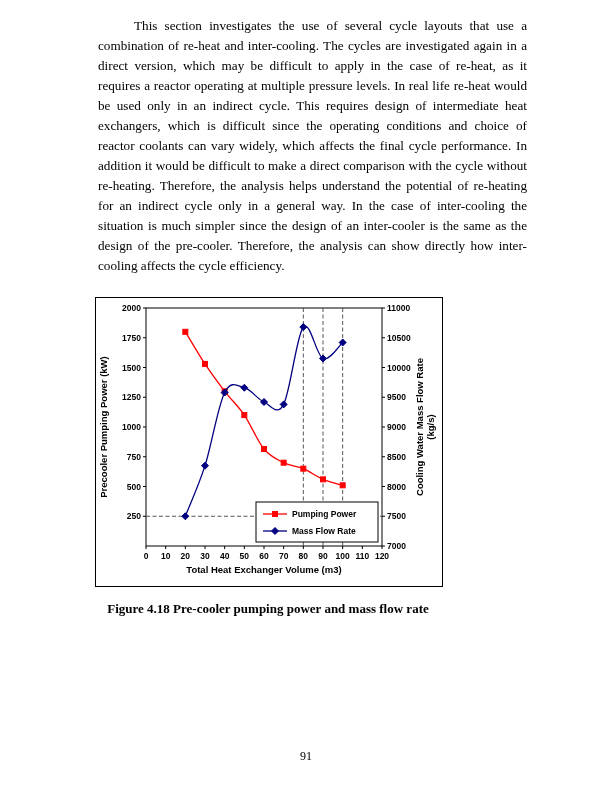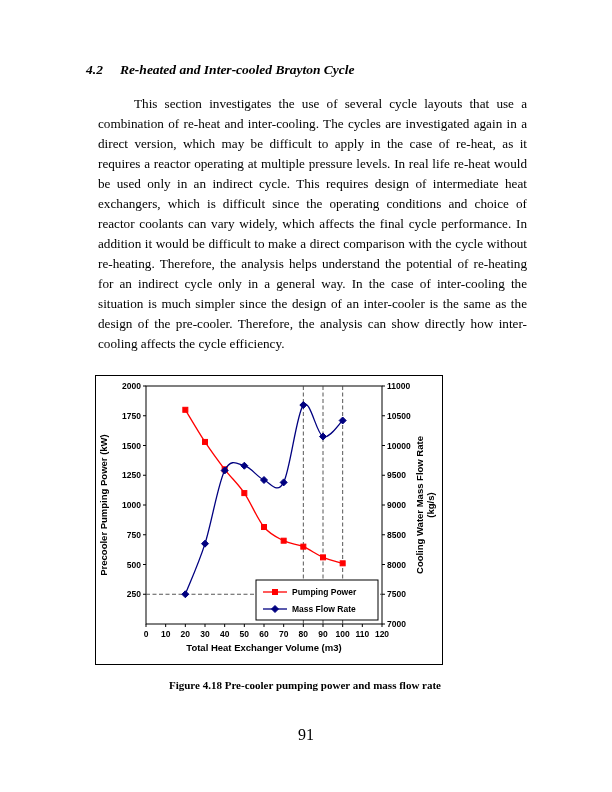--- a/index.html
+++ b/index.html
@@ -15,36 +15,32 @@
   }
   .body-text{
     margin:16px 0 0 12px;font-size:13.2px;line-height:20px;text-align:justify;
     text-indent:36px;
   }
   .figure-box{
     width:346px;height:288px;border:1px solid #000;margin:21px 0 0 9px;background:#fff;
   }
   .figure-box svg{display:block;}
   .figure-caption{
-    width:346px;margin:14px 0 12px 9px;text-align:right;font-weight:bold;font-size:11px;
+    width:346px;margin:14px 0 12px 9px;text-align:center;font-weight:bold;font-size:13px;
   }
   .page-number{
-    position:absolute;left:0;right:0;bottom:48px;text-align:center;font-size:16px;margin-top:33px;
+    position:absolute;left:0;right:0;bottom:28px;text-align:center;font-size:12px;margin-top:33px;
   }
 </style>
 </head>
 <body>
 
 <div class="page">
   <div class="content">
 
-    <div class="section-heading">
-      <span>4.2</span>
-      <span>Re-heated and Inter-cooled Brayton Cycle</span>
-    </div>
 
     <p class="body-text">This section investigates the use of several cycle layouts that use a combination of re-heat and inter-cooling.  The cycles are investigated again in a direct version, which may be difficult to apply in the case of re-heat, as it requires a reactor operating at multiple pressure levels.  In real life re-heat would be used only in an indirect cycle.  This requires design of intermediate heat exchangers, which is difficult since the operating conditions and choice of reactor coolants can vary widely, which affects the final cycle performance.  In addition it would be difficult to make a direct comparison with the cycle without re-heating.  Therefore, the analysis helps understand the potential of re-heating for an indirect cycle only in a general way.  In the case of inter-cooling the situation is much simpler since the design of an inter-cooler is the same as the design of the pre-cooler.  Therefore, the analysis can show directly how inter-cooling affects the cycle efficiency.</p>
 
     <div class="figure-box">
       <svg id="chart-svg" width="346" height="288" viewBox="0 0 346 288">
           <rect x="50" y="10" width="236" height="238" fill="#fff" stroke="#000" stroke-width="1"></rect>
           <g stroke="#444" stroke-width="0.9" stroke-dasharray="4 2.5">
             <line x1="207.33333333333331" y1="10" x2="207.33333333333331" y2="248"></line>
             <line x1="227" y1="10" x2="227" y2="248"></line>
             <line x1="246.66666666666669" y1="10" x2="246.66666666666669" y2="248"></line>

